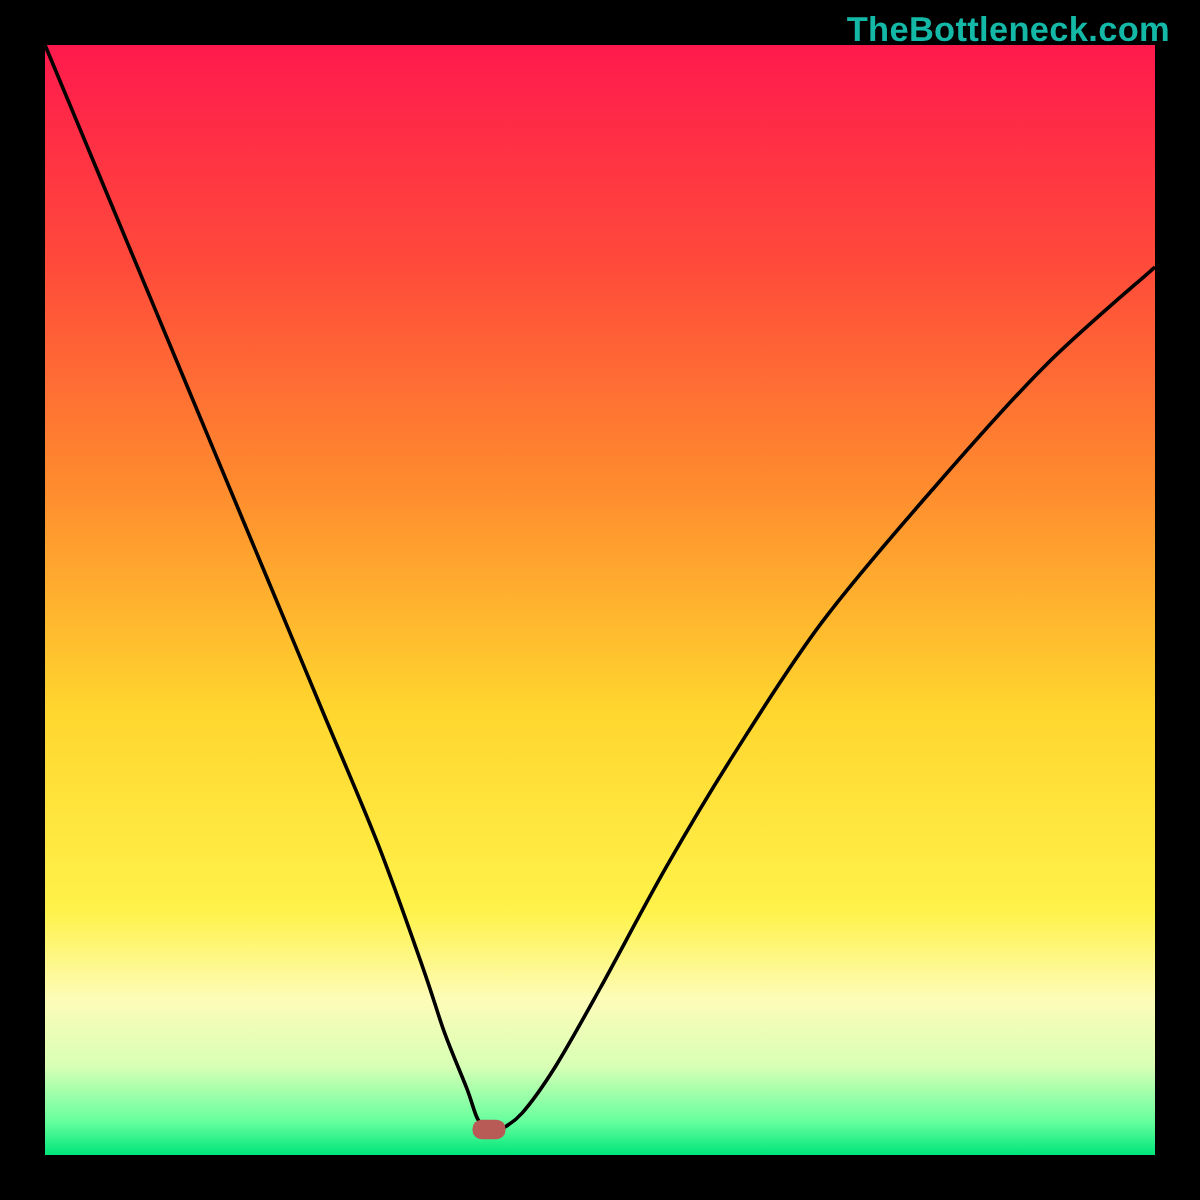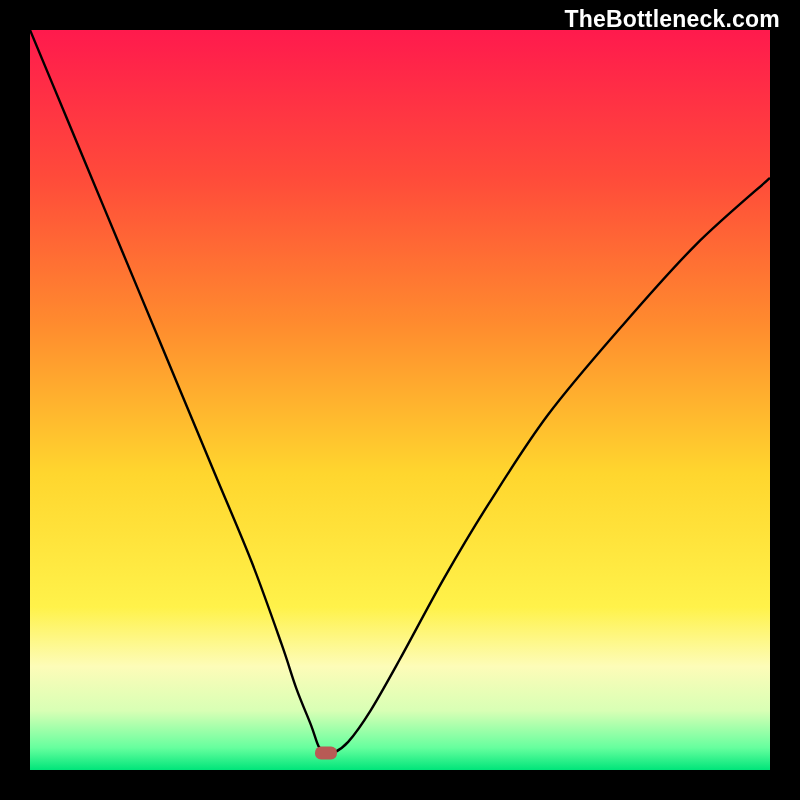--- a/index.html
+++ b/index.html
@@ -14,21 +14,21 @@
   .frame {
     position: relative;
     width: 800px;
     height: 800px;
     background: #000;
   }
   .watermark {
     position: absolute;
     top: 6px;
     right: 20px;
-    color: #ffffff;
+    color: #14b8a6;
     font-size: 23px;
     font-weight: bold;
     letter-spacing: 0.2px;
     z-index: 10;
   }
   .plot-area {
     position: absolute;
     left: 30px;
     top: 30px;
     width: 740px;

